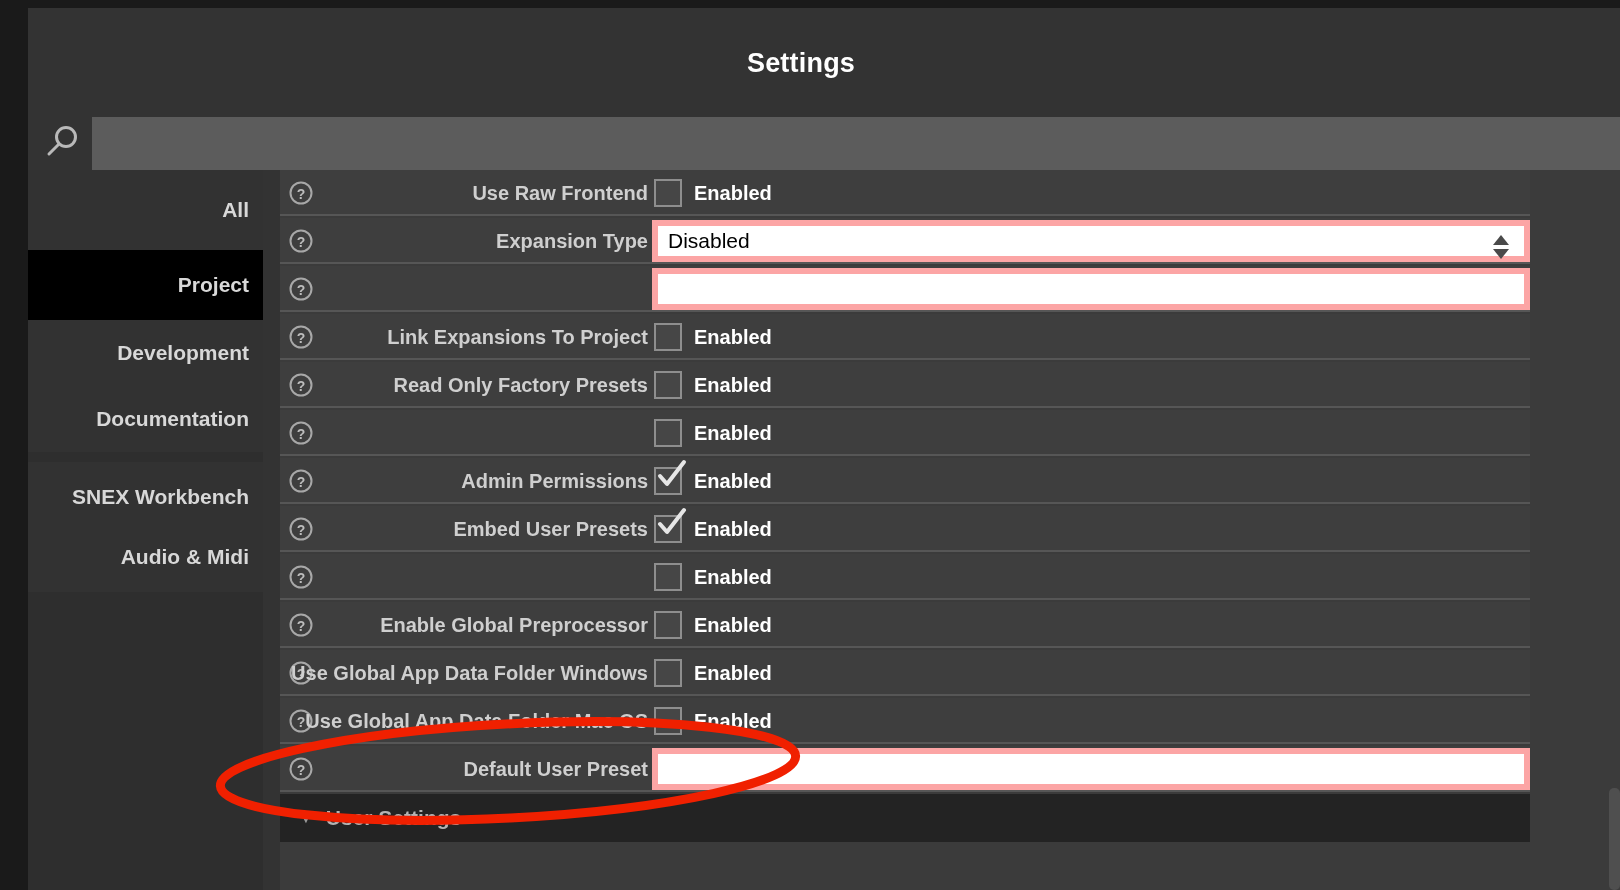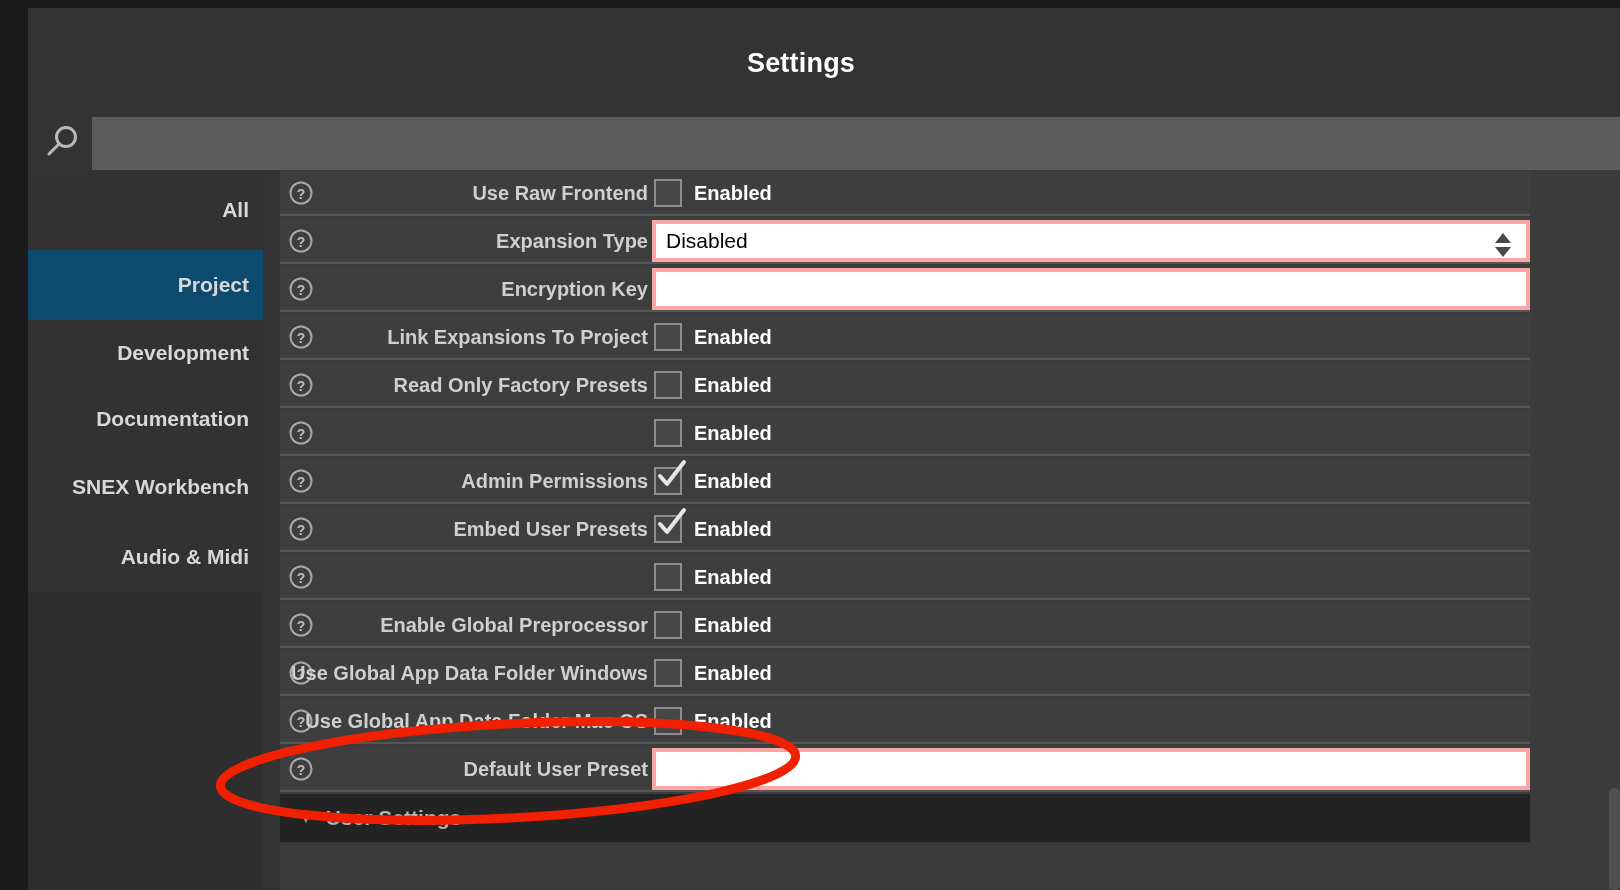--- a/index.html
+++ b/index.html
@@ -94,21 +94,21 @@
     color: #d8d8d8;
     font-size: 21px;
     font-weight: bold;
     text-align: right;
     padding-right: 14px;
     display: flex;
     align-items: center;
     justify-content: flex-end;
     cursor: default;
   }
-  .tab.selected { background: #0c4a6e; }
+  .tab.selected { background: #000000; }
 
   
   .content {
     position: absolute;
     left: 252px; top: 0;
     width: 1348px; height: 720px;
     background: #3b3b3b;
   }
 
   .row {
@@ -160,21 +160,21 @@
     font-size: 20px;
     font-weight: bold;
   }
 
   
   .fld {
     position: absolute;
     left: 372px; top: 2px;
     width: 878px; height: 42px;
     background: #ffffff;
-    border: 4px solid #fca5a5;
+    border: 6px solid #fca5a5;
     color: #000000;
     font-family: "Liberation Sans", sans-serif;
     font-size: 21px;
     font-weight: normal;
     padding: 0 10px;
     display: flex;
     align-items: center;
   }
   .fld .arrows {
     position: absolute;
@@ -252,21 +252,21 @@
           </div>
           <div class="tab selected" style="top: 80px; height: 70px;">
             <span>Project</span>
           </div>
           <div class="tab" style="top: 215px; height: 67px;">
             <span>Documentation</span>
           </div>
           <div class="tab" style="top: 150px; height: 65px;">
             <span>Development</span>
           </div>
-          <div class="tab" style="top: 282px; height: 70px;">
+          <div class="tab" style="top: 292px; height: 70px;">
             <span>SNEX Workbench</span>
           </div>
           <div class="tab" style="top: 352px; height: 70px;">
             <span>Audio &amp; Midi</span>
           </div>
         </div>
 
       <div class="content" id="content">
         <div class="scrollbar-track">
           <div class="scrollbar-thumb" style="top:618px;height:102px;"></div>
@@ -292,21 +292,20 @@
                   <polygon points="11,1 19,11 3,11" fill="#4a4a4a"></polygon>
                   <polygon points="11,25 19,15 3,15" fill="#4a4a4a"></polygon>
                 </svg></span>
             </div>
           </div>
           <div class="row" style="top: 96px;">
             <div class="help"><svg width="26" height="26" viewBox="0 0 26 26">
                 <circle cx="13" cy="13" r="10.5" fill="none" stroke="#a8a8a8" stroke-width="2"></circle>
                 <text x="13" y="19" font-family="Liberation Sans, sans-serif" font-size="14" font-weight="bold" fill="#bdbdbd" text-anchor="middle">?</text>
               </svg></div>
-            <div class="lbl">Encryption Key</div>
             <div class="fld">
               <span></span>
             </div>
           </div>
           <div class="row" style="top: 144px;">
             <div class="help"><svg width="26" height="26" viewBox="0 0 26 26">
                 <circle cx="13" cy="13" r="10.5" fill="none" stroke="#a8a8a8" stroke-width="2"></circle>
                 <text x="13" y="19" font-family="Liberation Sans, sans-serif" font-size="14" font-weight="bold" fill="#bdbdbd" text-anchor="middle">?</text>
               </svg></div>
             <div class="lbl">Link Expansions To Project</div>

